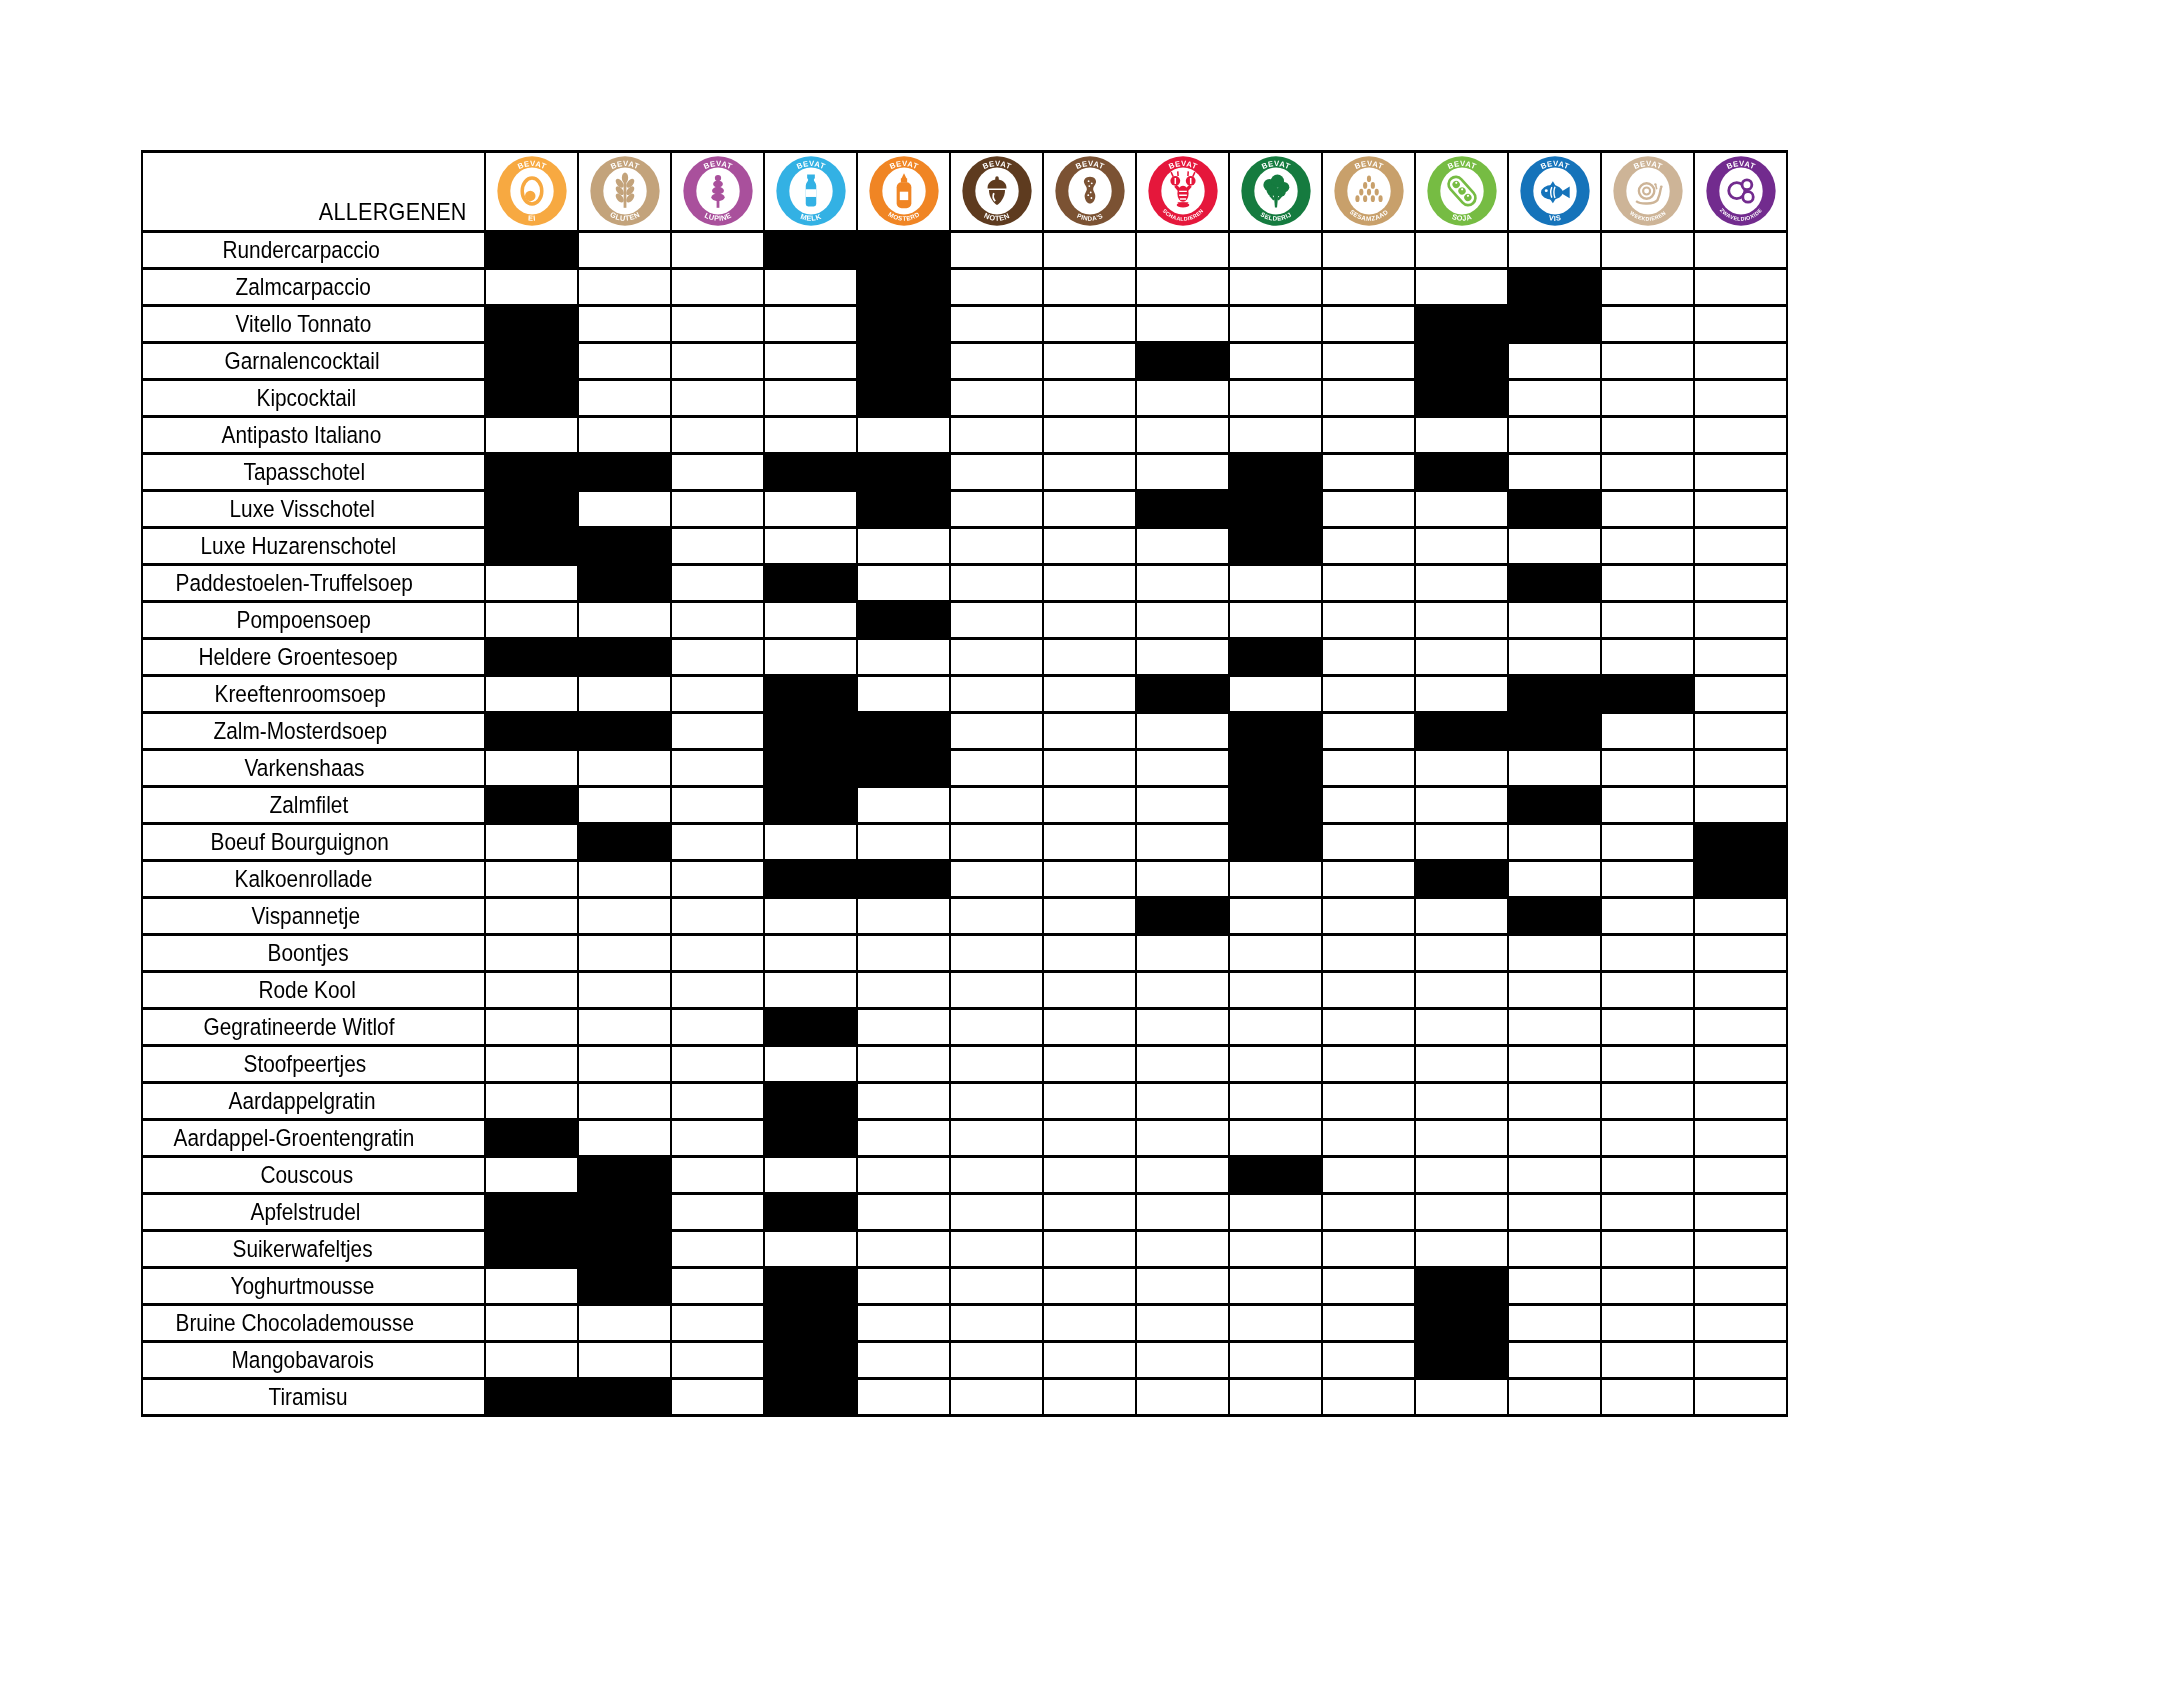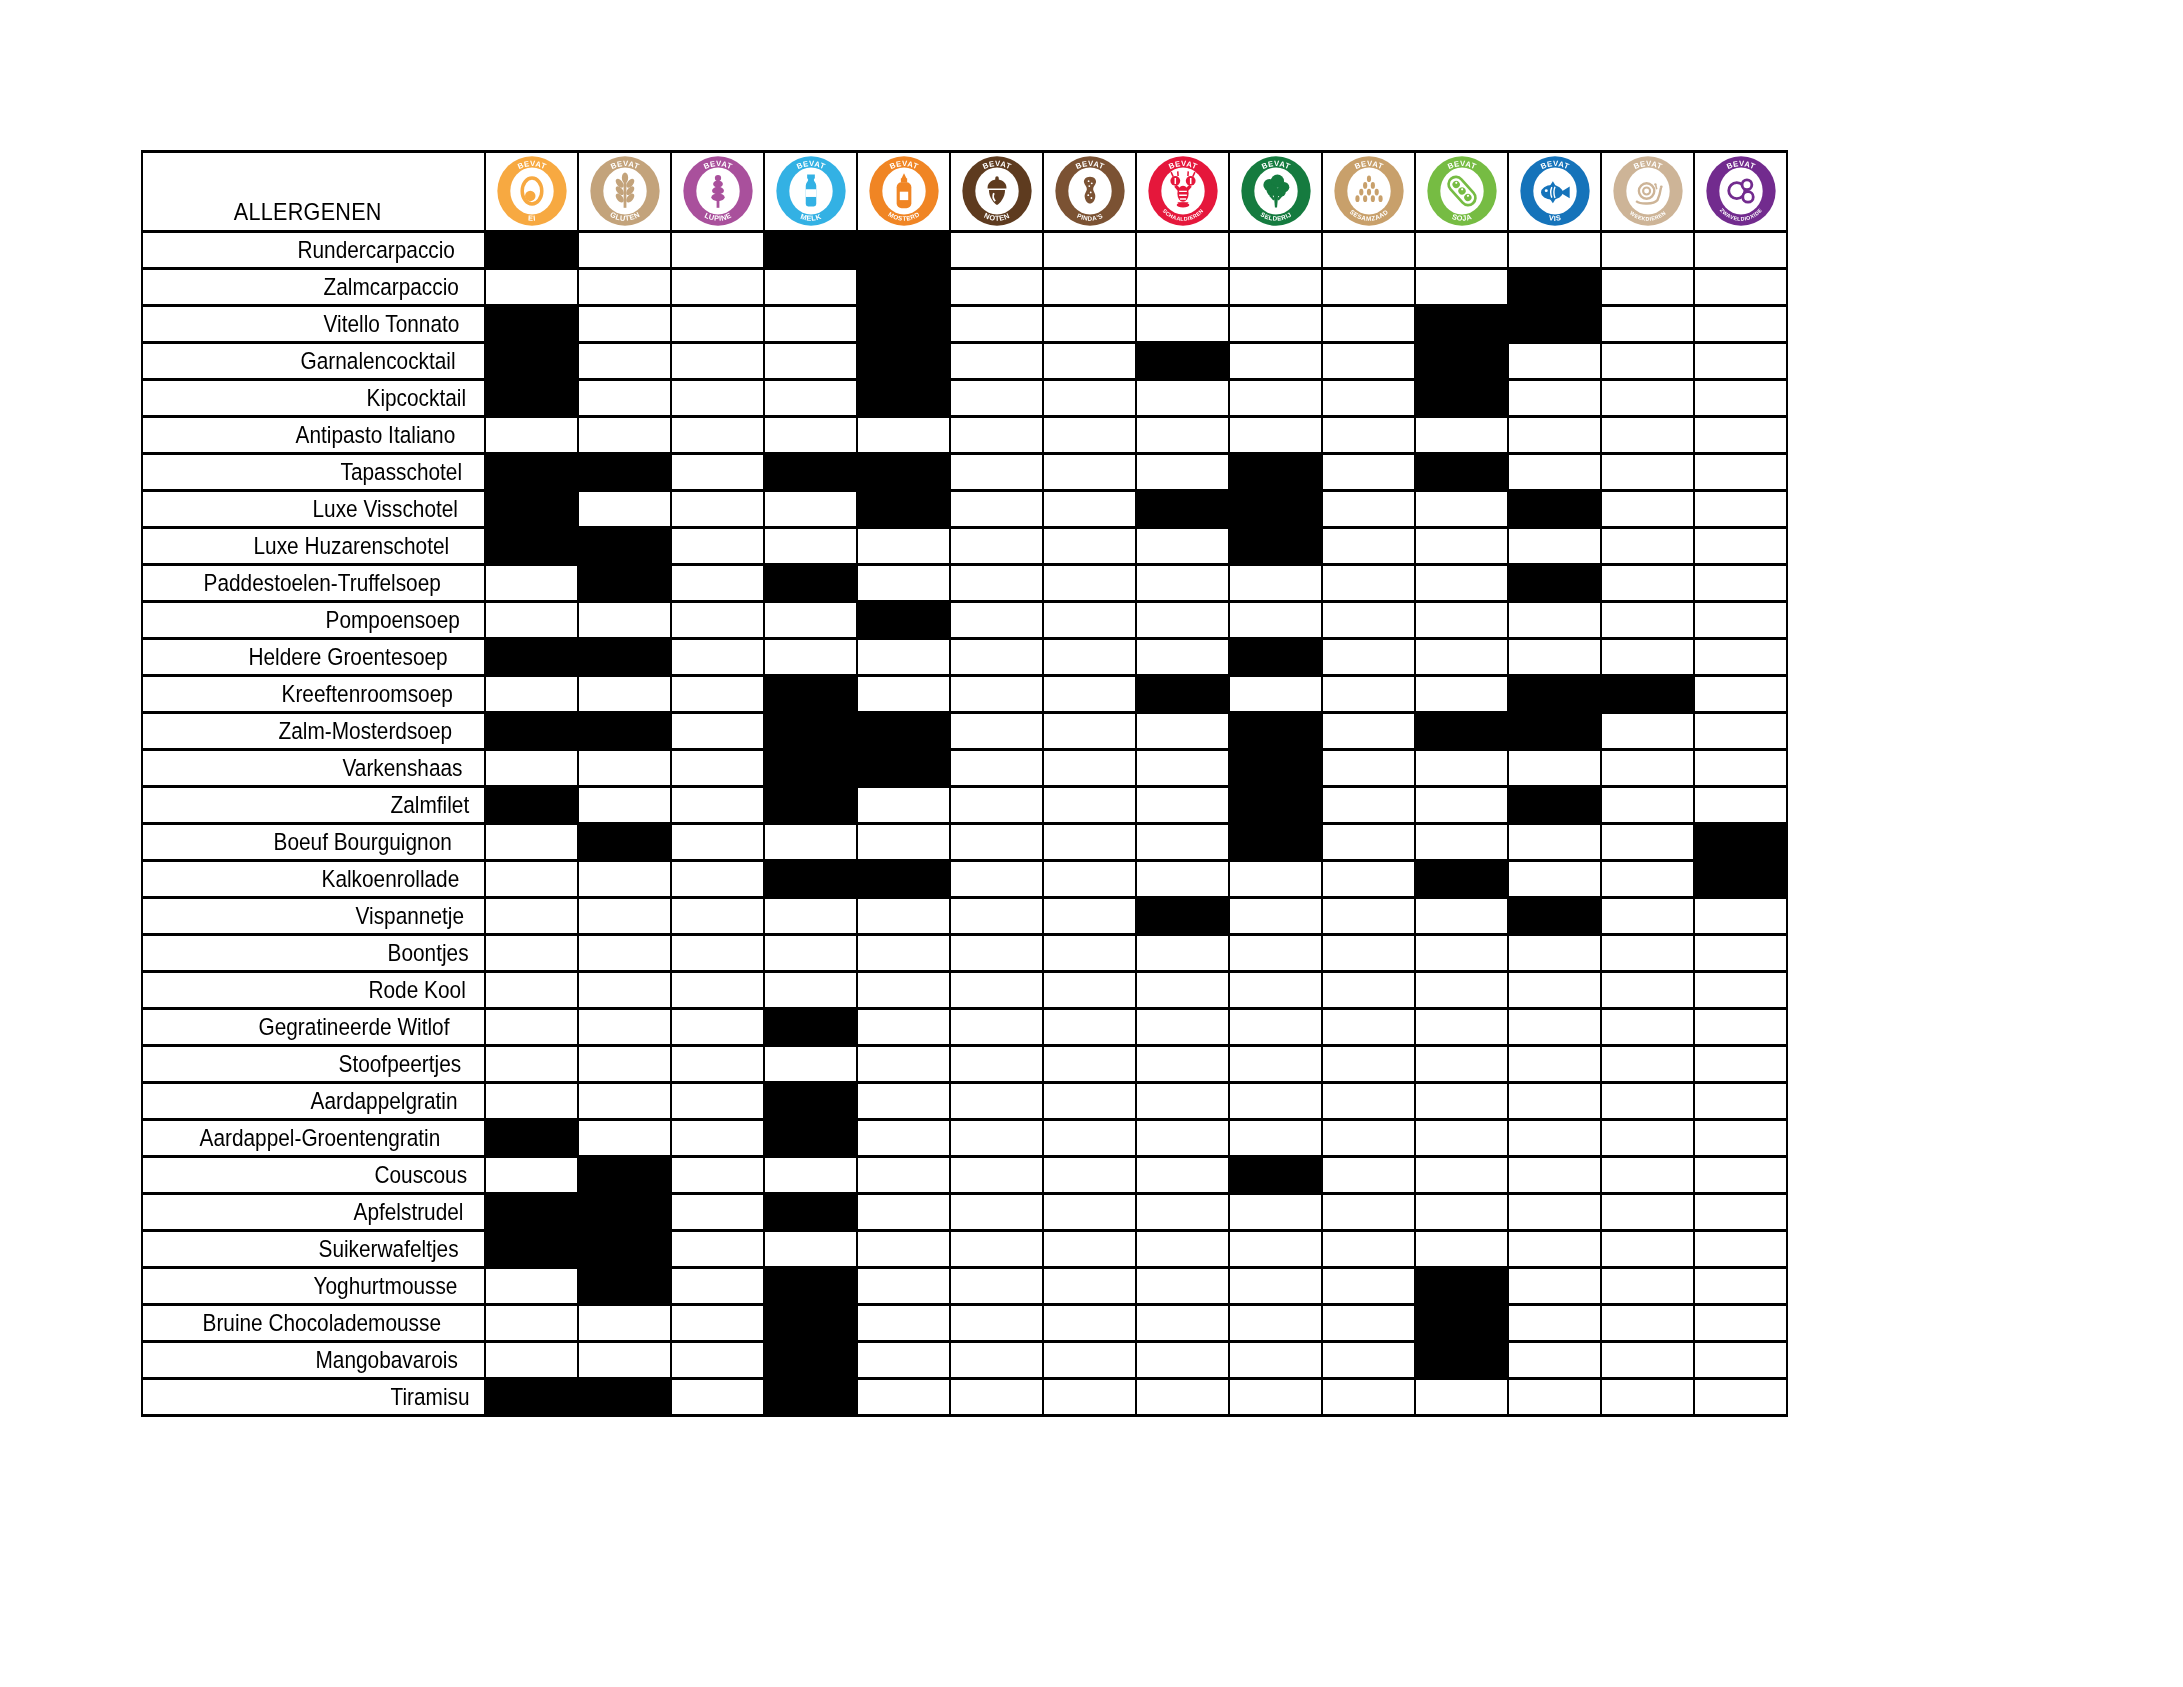--- a/index.html
+++ b/index.html
@@ -12,31 +12,31 @@
   }
   .sheet { position:absolute; left:141px; top:150px; }
   table { border-collapse:collapse; table-layout:fixed; background:#fff; }
   th, td {
     border:2px solid #000;
     border-top-width:3.3px; border-bottom-width:3.3px;
     padding:0; background:#fff;
   }
   thead tr { height:78px; }
   tbody tr { height:37px; }
-  .title-cell { vertical-align:bottom; text-align:center; font-weight:400; }
+  .title-cell { vertical-align:bottom; text-align:right; font-weight:400; }
   .title-cell span {
     display:inline-block; font-size:24px; letter-spacing:0.3px;
     transform:scaleX(.9); transform-origin:0 100%;
     padding:0 0 4px 5.3px; white-space:nowrap;
   }
   .icon-cell { text-align:center; vertical-align:middle; }
   .badge { width:70px; height:74px; display:block; margin:1.3px auto; }
   .arc { fill:#ffffff; font-weight:700; letter-spacing:.6px;
          font-family:"Liberation Sans", sans-serif; }
-  .name-cell { text-align:right; vertical-align:middle; }
+  .name-cell { text-align:center; vertical-align:middle; }
   .name-cell span {
     display:inline-block; font-size:24.5px; white-space:nowrap;
     transform:scaleX(.85); transform-origin:0 50%;
     padding-left:5.3px; color:#000;
   }
   td.mark.on { background:#000000; }
 </style>
 </head>
 <body>
 

